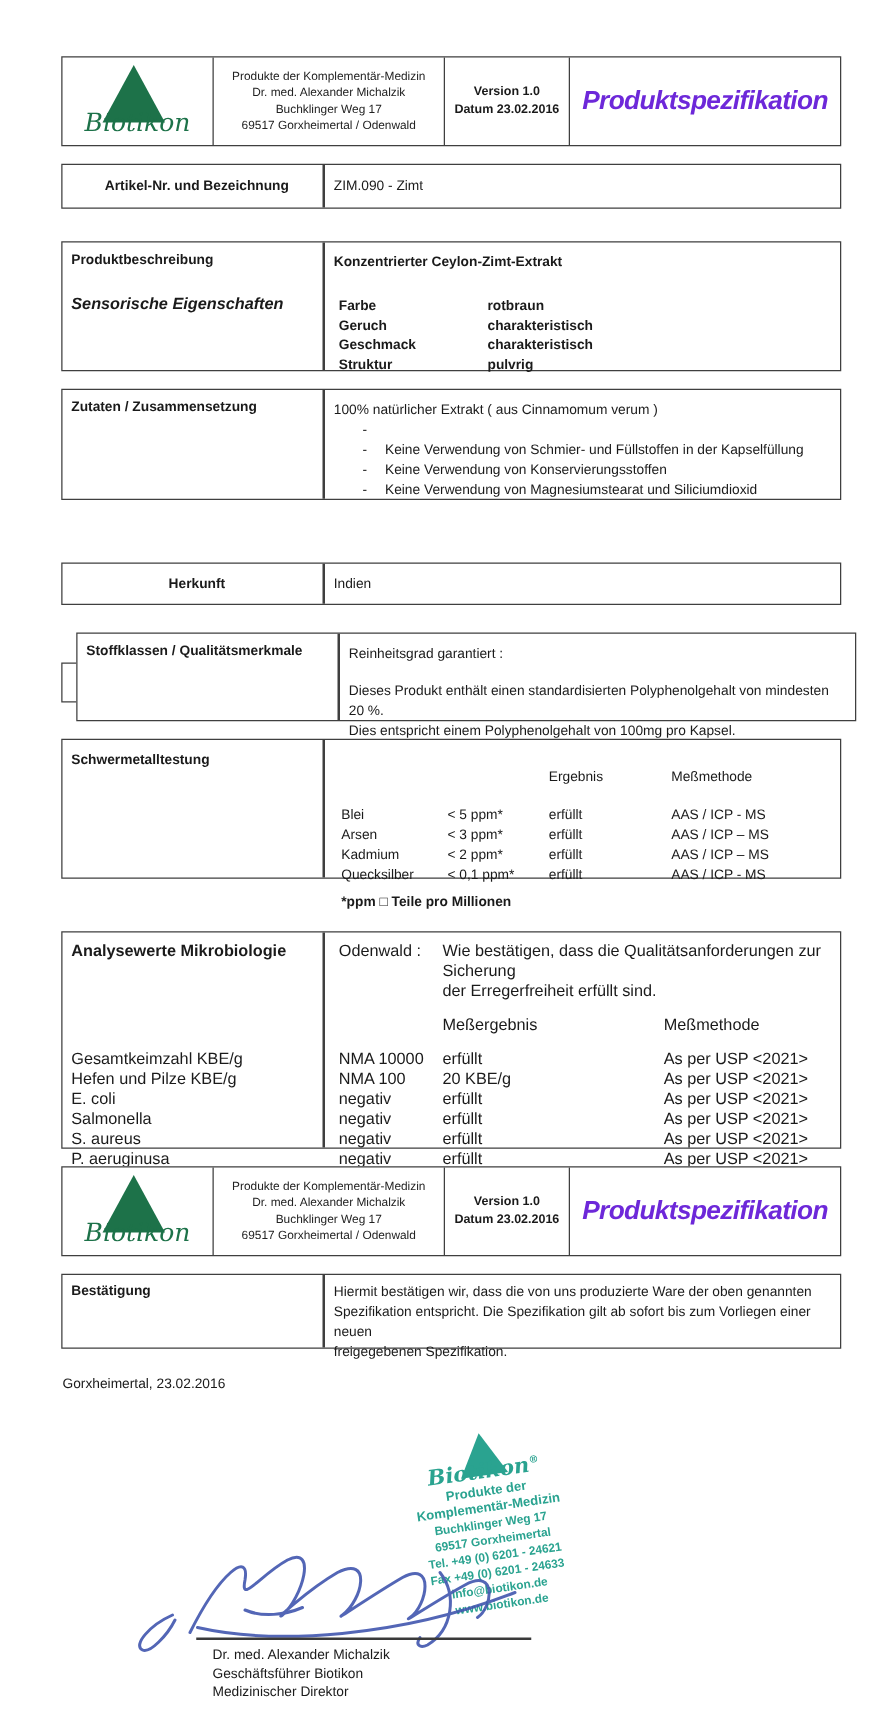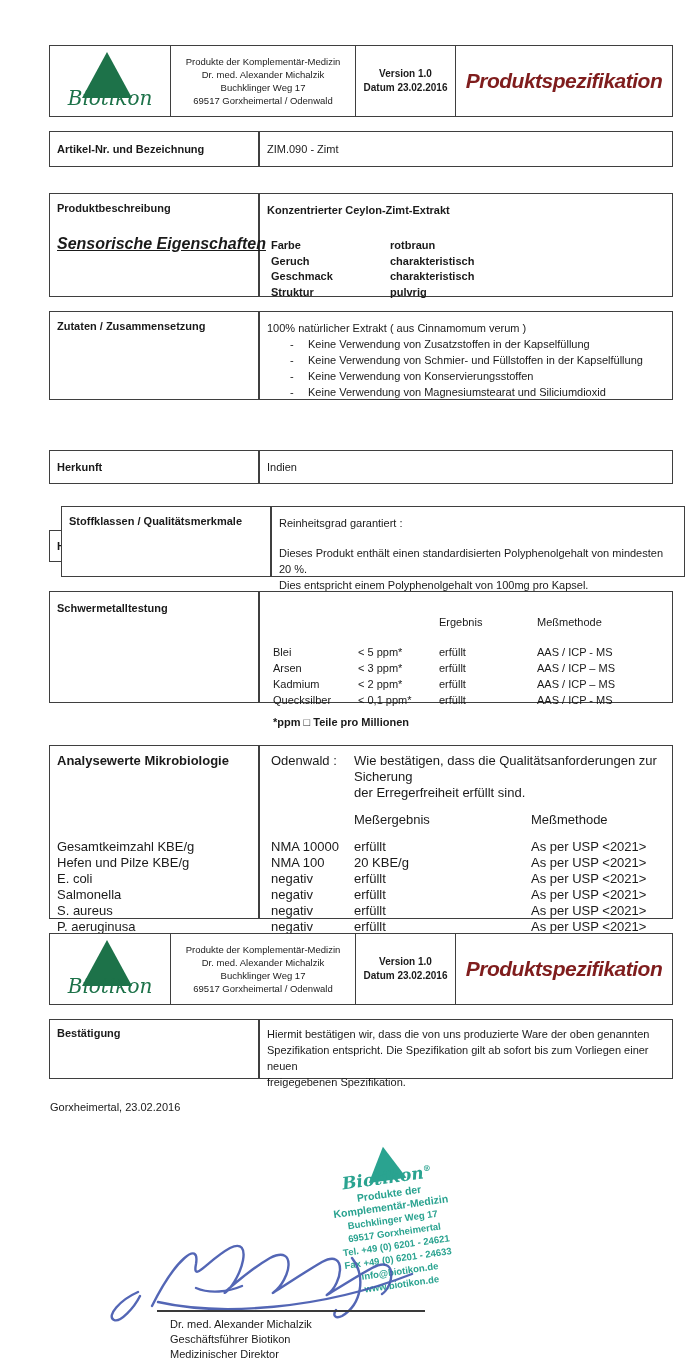--- a/index.html
+++ b/index.html
@@ -13,39 +13,39 @@
   .lbl { font-weight:bold; font-size:11px; }
   .txt { font-size:11px; line-height:16px; }
   .pre { white-space:pre-line; }
 
   
   .hdr { display:grid; grid-template-columns:121px 185px 100px 1fr; height:72px; }
   .hdr > div { border-right:1.5px solid #3f3f3f; display:flex; flex-direction:column; justify-content:center; align-items:center; text-align:center; }
   .hdr > div:last-child { border-right:none; }
   .hdr-address { font-size:9.5px; line-height:13px; color:#222; }
   .hdr-version { font-size:10px; font-weight:bold; line-height:14px; }
-  .hdr-title { font-size:21px; font-weight:bold; font-style:italic; color:#7f1d1d; letter-spacing:-0.5px; }
+  .hdr-title { font-size:21px; font-weight:bold; font-style:italic; color:#6d28d9; letter-spacing:-0.5px; }
 
   
   .logo { position:relative; width:104px; height:58px; }
   .logo .tri { position:absolute; left:24px; top:0; width:0; height:0;
                border-left:25px solid transparent; border-right:25px solid transparent;
                border-bottom:46px solid var(--logo-green); }
   .logo .script { position:absolute; left:0; bottom:0; width:104px; text-align:center;
                   font-family:"DejaVu Serif", serif; font-style:italic; font-size:20px;
                   color:var(--logo-green); background:transparent; }
 
   
   .row2 { display:flex; align-items:center; position:relative; }
-  .row2 .c1 { width:208px; padding-left:7px; flex:none; }
+  .row2 .c1 { width:208px; padding-left:7px; flex:none;text-align:center; }
   .row2 .c2 { padding-left:9px; flex:1; }
 
   
   .pb-left { position:absolute; left:7px; top:8px; }
-  .pb-sub { font-weight:bold; font-style:italic; font-size:16px; margin-top:21px;text-decoration:underline; }
+  .pb-sub { font-weight:bold; font-style:italic; font-size:13px; margin-top:21px; }
   .pb-right { position:absolute; left:208px; top:8px; right:6px;font-weight:bold; }
   .pb-desc { padding-left:9px; }
   .pb-props { margin-top:20px; padding-left:13px; }
   .pb-prop { display:grid; grid-template-columns:119px 1fr; line-height:15.5px; font-size:11px; }
 
   
   .zu-right { position:absolute; left:208px; top:8px; right:6px; }
   .zu-intro { padding-left:9px; }
   .zu-bullet { display:grid; grid-template-columns:18px 1fr; padding-left:32px; font-size:11px; line-height:16px; }
 
@@ -142,21 +142,20 @@
     </div>
   </div>
 
   <div class="box" style="top:311px; height:89px;">
     <div class="vdiv"></div>
     <div class="lbl" style="position:absolute; left:7px; top:8px;">Zutaten / Zusammensetzung</div>
     <div class="zu-right">
       <div class="txt zu-intro">100% natürlicher Extrakt ( aus Cinnamomum verum )</div>
       <div class="zu-bullet">
         <span>-</span>
-        <span>Keine Verwendung von Zusatzstoffen in der Kapselfüllung</span>
       </div>
       <div class="zu-bullet">
         <span>-</span>
         <span>Keine Verwendung von Schmier- und Füllstoffen in der Kapselfüllung</span>
       </div>
       <div class="zu-bullet">
         <span>-</span>
         <span>Keine Verwendung von Konservierungsstoffen</span>
       </div>
       <div class="zu-bullet">

